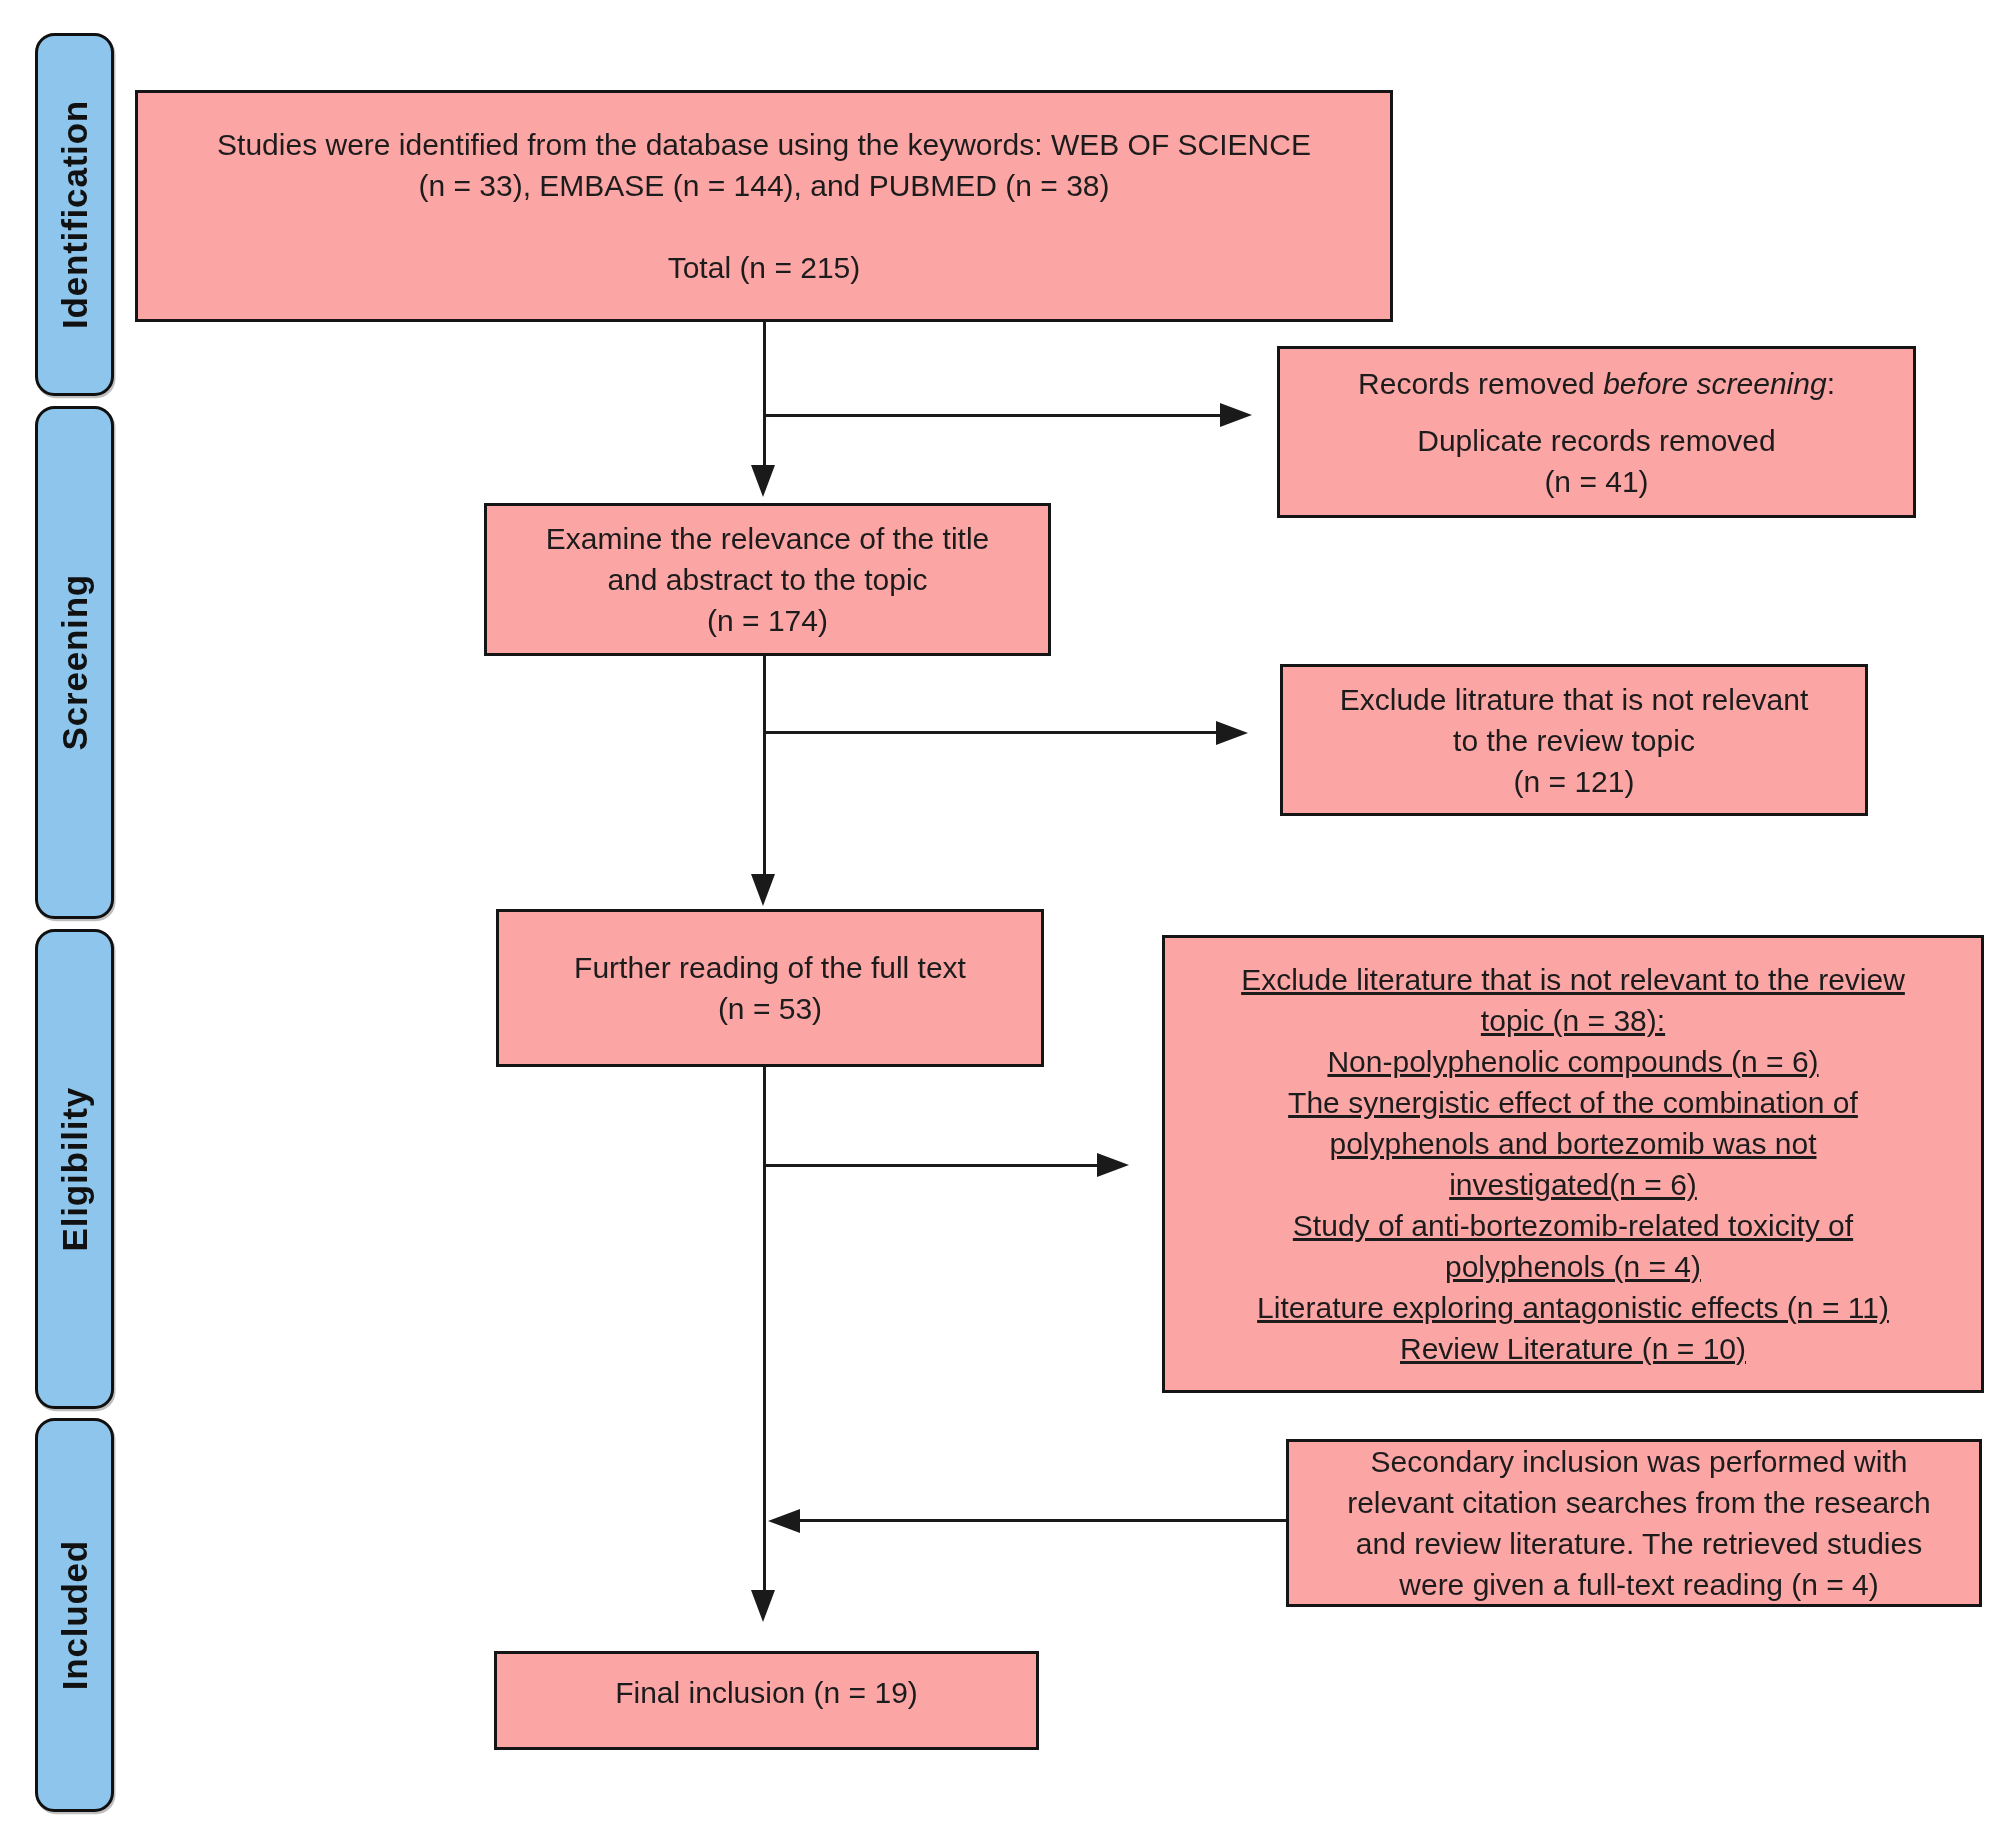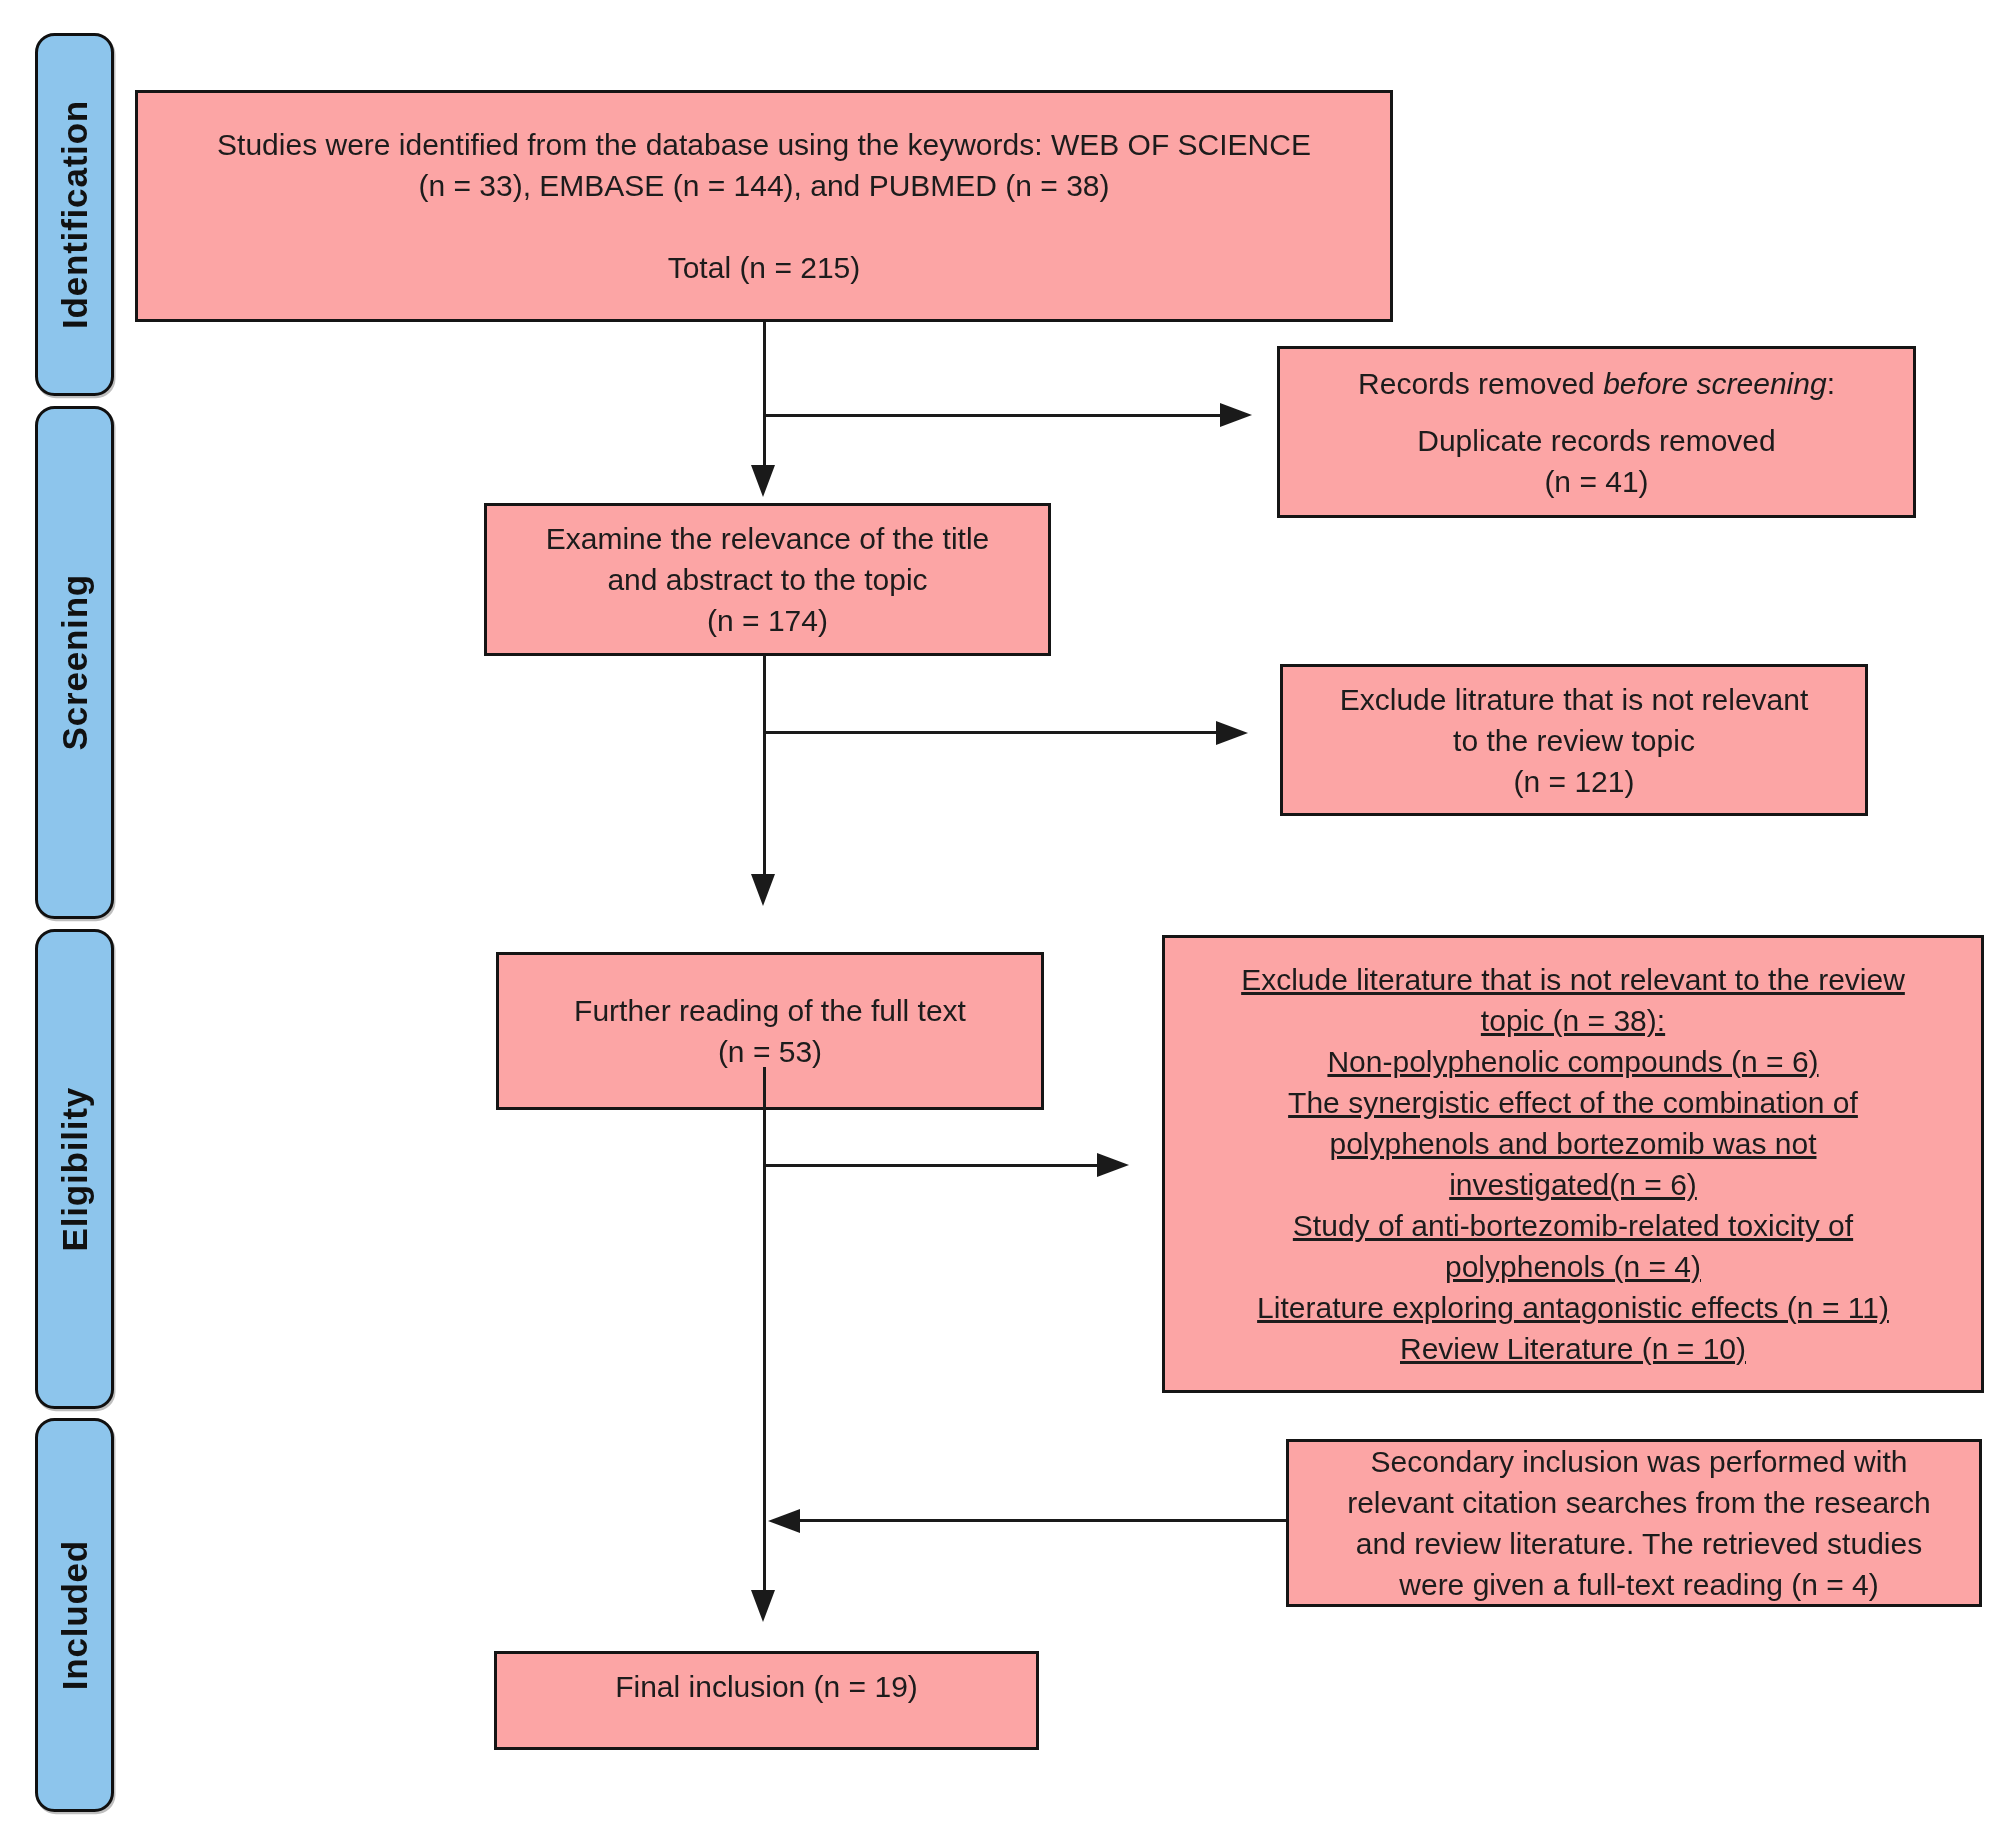--- a/index.html
+++ b/index.html
@@ -46,24 +46,24 @@
     text-align:center;
     font-size:30px;
     line-height:41px;
   }
   .box .lines{display:block;}
   .line{white-space:nowrap;}
   .b-top{left:135px;top:90px;width:1258px;height:232px;}
   .b-records{left:1277px;top:346px;width:639px;height:172px;gap:16px;}
   .b-examine{left:484px;top:503px;width:567px;height:153px;}
   .b-exclude1{left:1280px;top:664px;width:588px;height:152px;}
-  .b-further{left:496px;top:909px;width:548px;height:158px;margin-top:43px;}
+  .b-further{left:496px;top:909px;width:548px;height:158px;}
   .b-exclude2{left:1162px;top:935px;width:822px;height:458px;text-decoration:underline;}
   .b-secondary{left:1286px;top:1439px;width:696px;height:168px;line-height:41px;padding-left:10px;}
-  .b-final{left:494px;top:1651px;width:545px;height:99px;justify-content:flex-start;padding-top:12px;}
+  .b-final{left:494px;top:1651px;width:545px;height:99px;justify-content:flex-start;padding-top:18px;}
   em{font-style:italic;}
   
   .vline{position:absolute;width:3px;background:#1a1a1a;}
   .hline{position:absolute;height:3px;background:#1a1a1a;}
   .head-down{position:absolute;width:0;height:0;
     border-left:12.8px solid transparent;border-right:12.8px solid transparent;
     border-top:32px solid #1a1a1a;}
   .head-right{position:absolute;width:0;height:0;
     border-top:12px solid transparent;border-bottom:12px solid transparent;
     border-left:32px solid #1a1a1a;}

